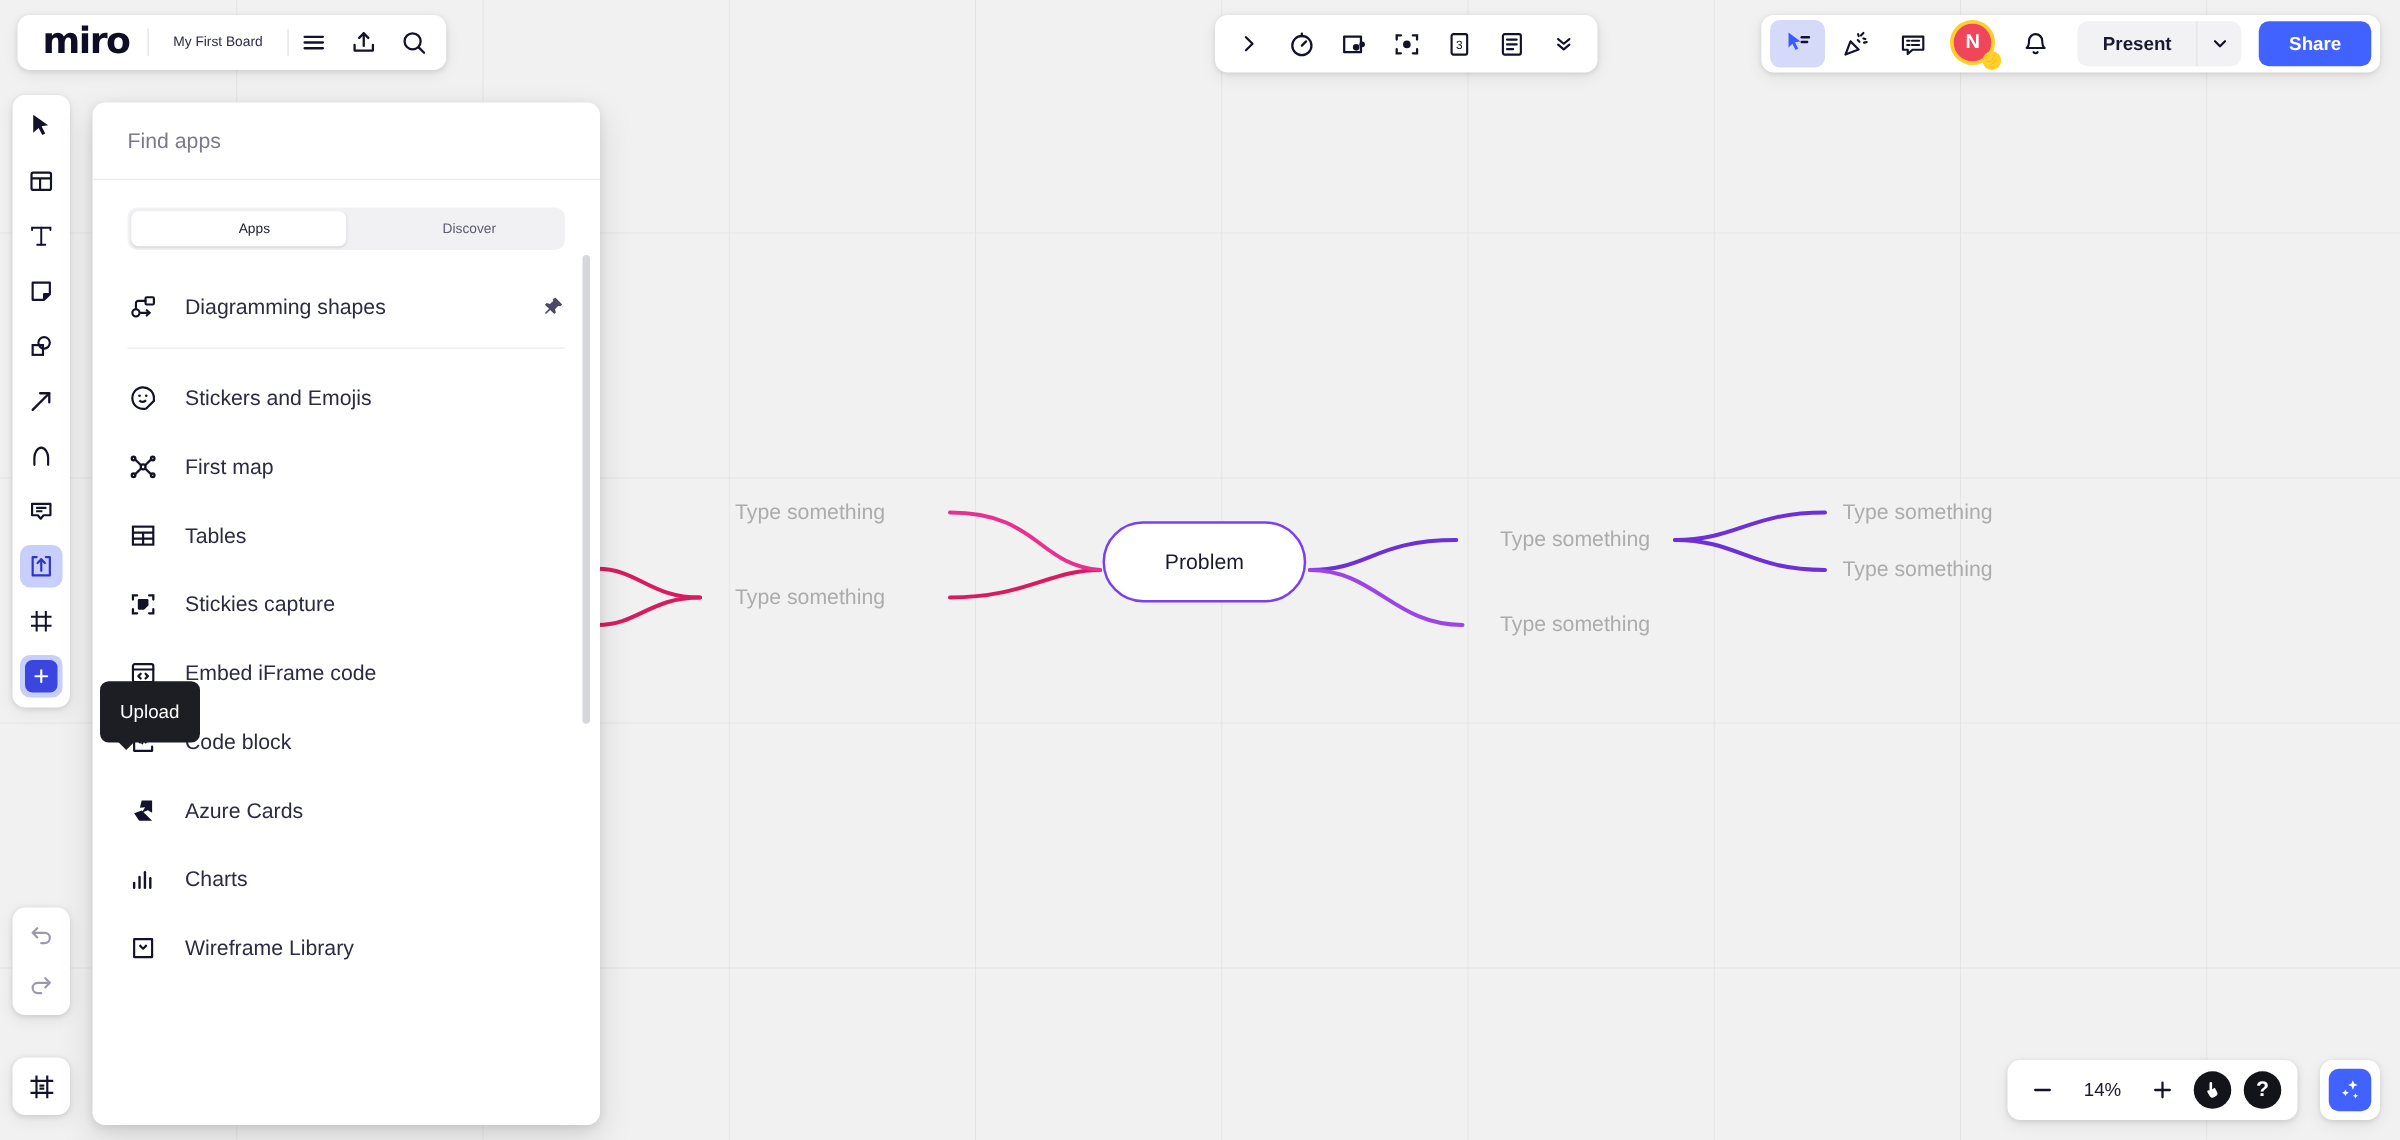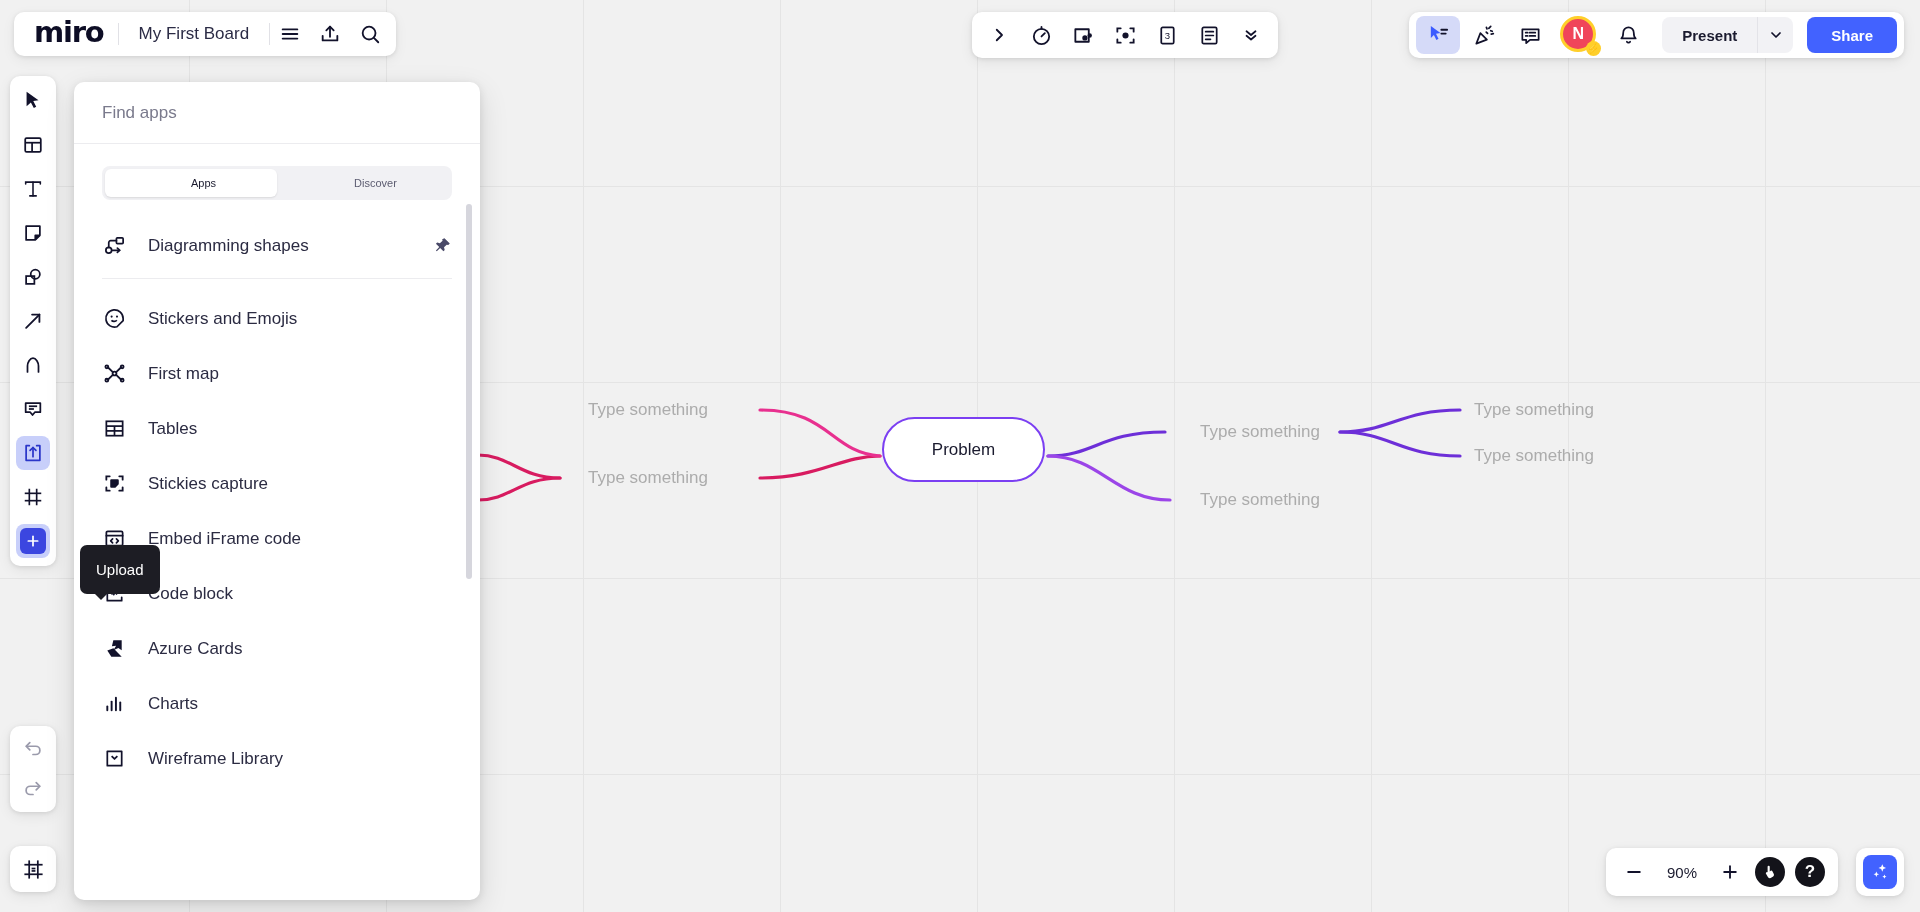--- a/index.html
+++ b/index.html
@@ -54,21 +54,21 @@
     padding: 0 6px;
     z-index: 40;
   }
   #miro-logo {
     font-family: "DejaVu Sans", sans-serif;
     font-size: 29px; font-weight: 700; letter-spacing: -1.2px;
     color: #0d0d25; padding: 0 14px 4px 14px; line-height: 1;
   }
   .hdr-div { width: 1px; height: 22px; background: #e1e1e6; }
   #board-title {
-    font-size: 17px; color: #2b2b45; padding: 0 20px; white-space: nowrap;
+    font-size: 11px; color: #2b2b45; padding: 0 20px; white-space: nowrap;
   }
   .hdr-btn {
     width: 40px; height: 40px; border-radius: 8px;
     display: flex; align-items: center; justify-content: center;
     cursor: pointer; background: transparent; border: none;
   }
 
   
   #tool-rail {
     position: absolute; left: 10px; top: 76px;
@@ -759,21 +759,21 @@
   </div>
 
   <div id="zoom-bar">
     <div class="zm-btn">
       <span>
         <svg width="20" height="20" viewBox="0 0 24 24" fill="none" stroke="#12122b" stroke-width="2.2" stroke-linecap="round">
             <line x1="5" y1="12" x2="19" y2="12"></line>
           </svg>
       </span>
     </div>
-    <div id="zoom-level">90%</div>
+    <div id="zoom-level">14%</div>
     <div class="zm-btn">
       <span>
         <svg width="20" height="20" viewBox="0 0 24 24" fill="none" stroke="#12122b" stroke-width="2.2" stroke-linecap="round">
             <line x1="12" y1="5" x2="12" y2="19"></line>
             <line x1="5" y1="12" x2="19" y2="12"></line>
           </svg>
       </span>
     </div>
     <div class="zm-btn">
       <div class="dark-circle">

